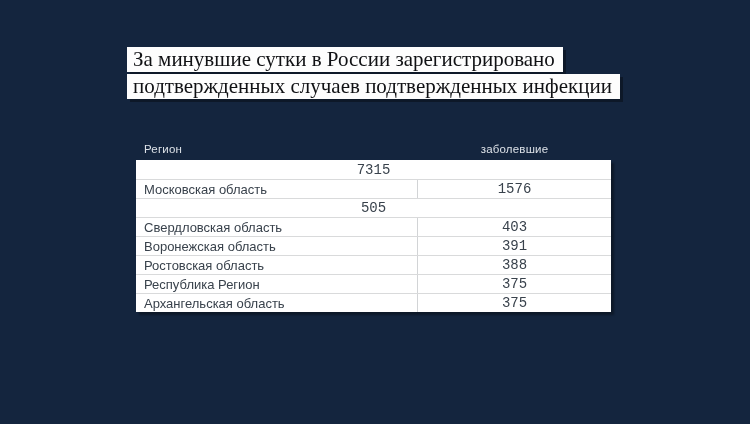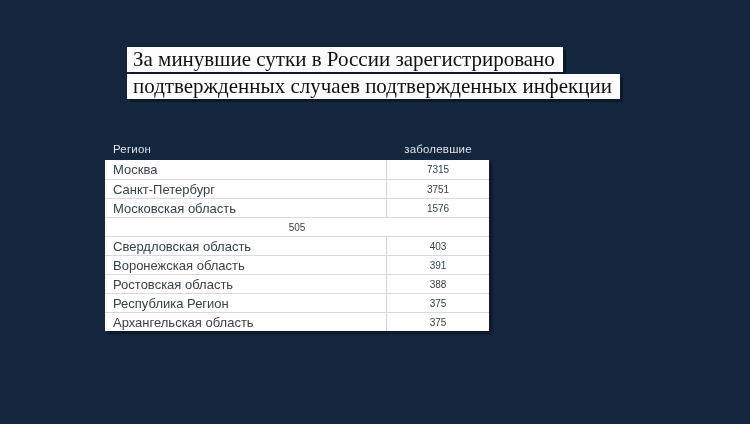--- a/index.html
+++ b/index.html
@@ -33,23 +33,23 @@
     font-family: "Liberation Serif", "DejaVu Serif", serif;
     font-size: 21px;
     line-height: 25px;
     padding: 0 8px 0 6px;
     margin-bottom: 2px;
     box-shadow: 3px 3px 0 rgba(0,0,0,0.35);
     white-space: nowrap;
   }
   .table-wrap {
     position: absolute;
-    left: 105px;
+    left: 136px;
     top: 133px;
-    width: 384px;
+    width: 475px;
   }
   .table-head {
     display: flex;
     height: 22px;
     align-items: flex-end;
     padding-bottom: 5px;
     color: var(--table-header-text);
     font-size: 11.5px;
     letter-spacing: 0.2px;
   }
@@ -82,45 +82,41 @@
     font-size: 13px;
   }
   .cell.region {
     width: 282px;
     padding-left: 8px;
     border-right: 1px solid var(--col-divider);
   }
   .cell.cases {
     flex: 1;
     justify-content: center;
-    font-size: 10px;
+    font-size: 14px;
+    font-family: Liberation Mono, monospace;
   }
 </style>
 </head>
 <body>
 
 <div class="stage">
   <div class="headline">
     <div class="headline-line">За минувшие сутки в России зарегистрировано</div>
     <div class="headline-line">подтвержденных случаев подтвержденных инфекции</div>
   </div>
 
   <div class="table-wrap">
     <div class="table-head">
       <div class="th-region">Регион</div>
       <div class="th-cases">заболевшие</div>
     </div>
     <div class="table-body">
         <div class="row">
-          <div class="cell region">Москва</div>
           <div class="cell cases">7315</div>
-        </div>
-        <div class="row">
-          <div class="cell region">Санкт-Петербург</div>
-          <div class="cell cases">3751</div>
         </div>
         <div class="row">
           <div class="cell region">Московская область</div>
           <div class="cell cases">1576</div>
         </div>
         <div class="row">
           <div class="cell cases">505</div>
         </div>
         <div class="row">
           <div class="cell region">Свердловская область</div>

